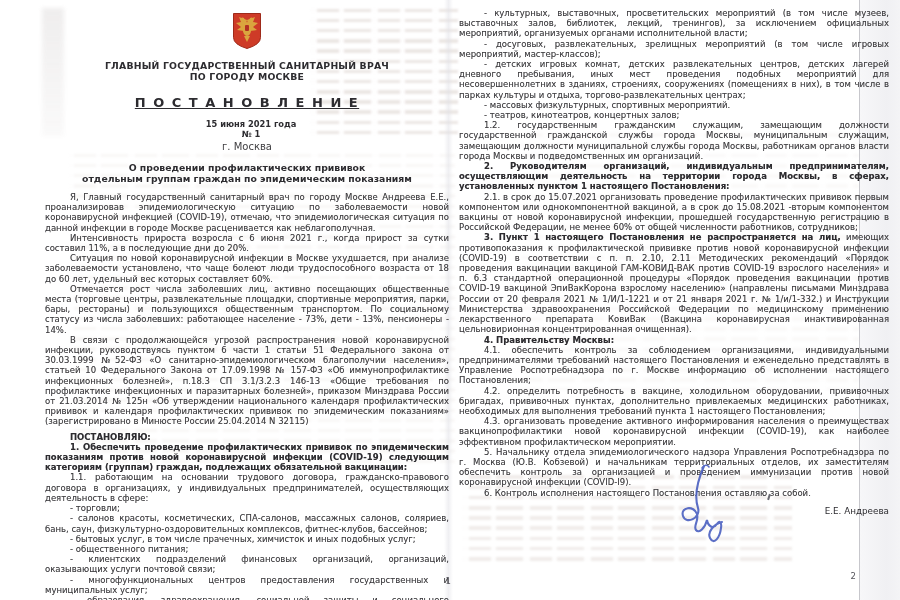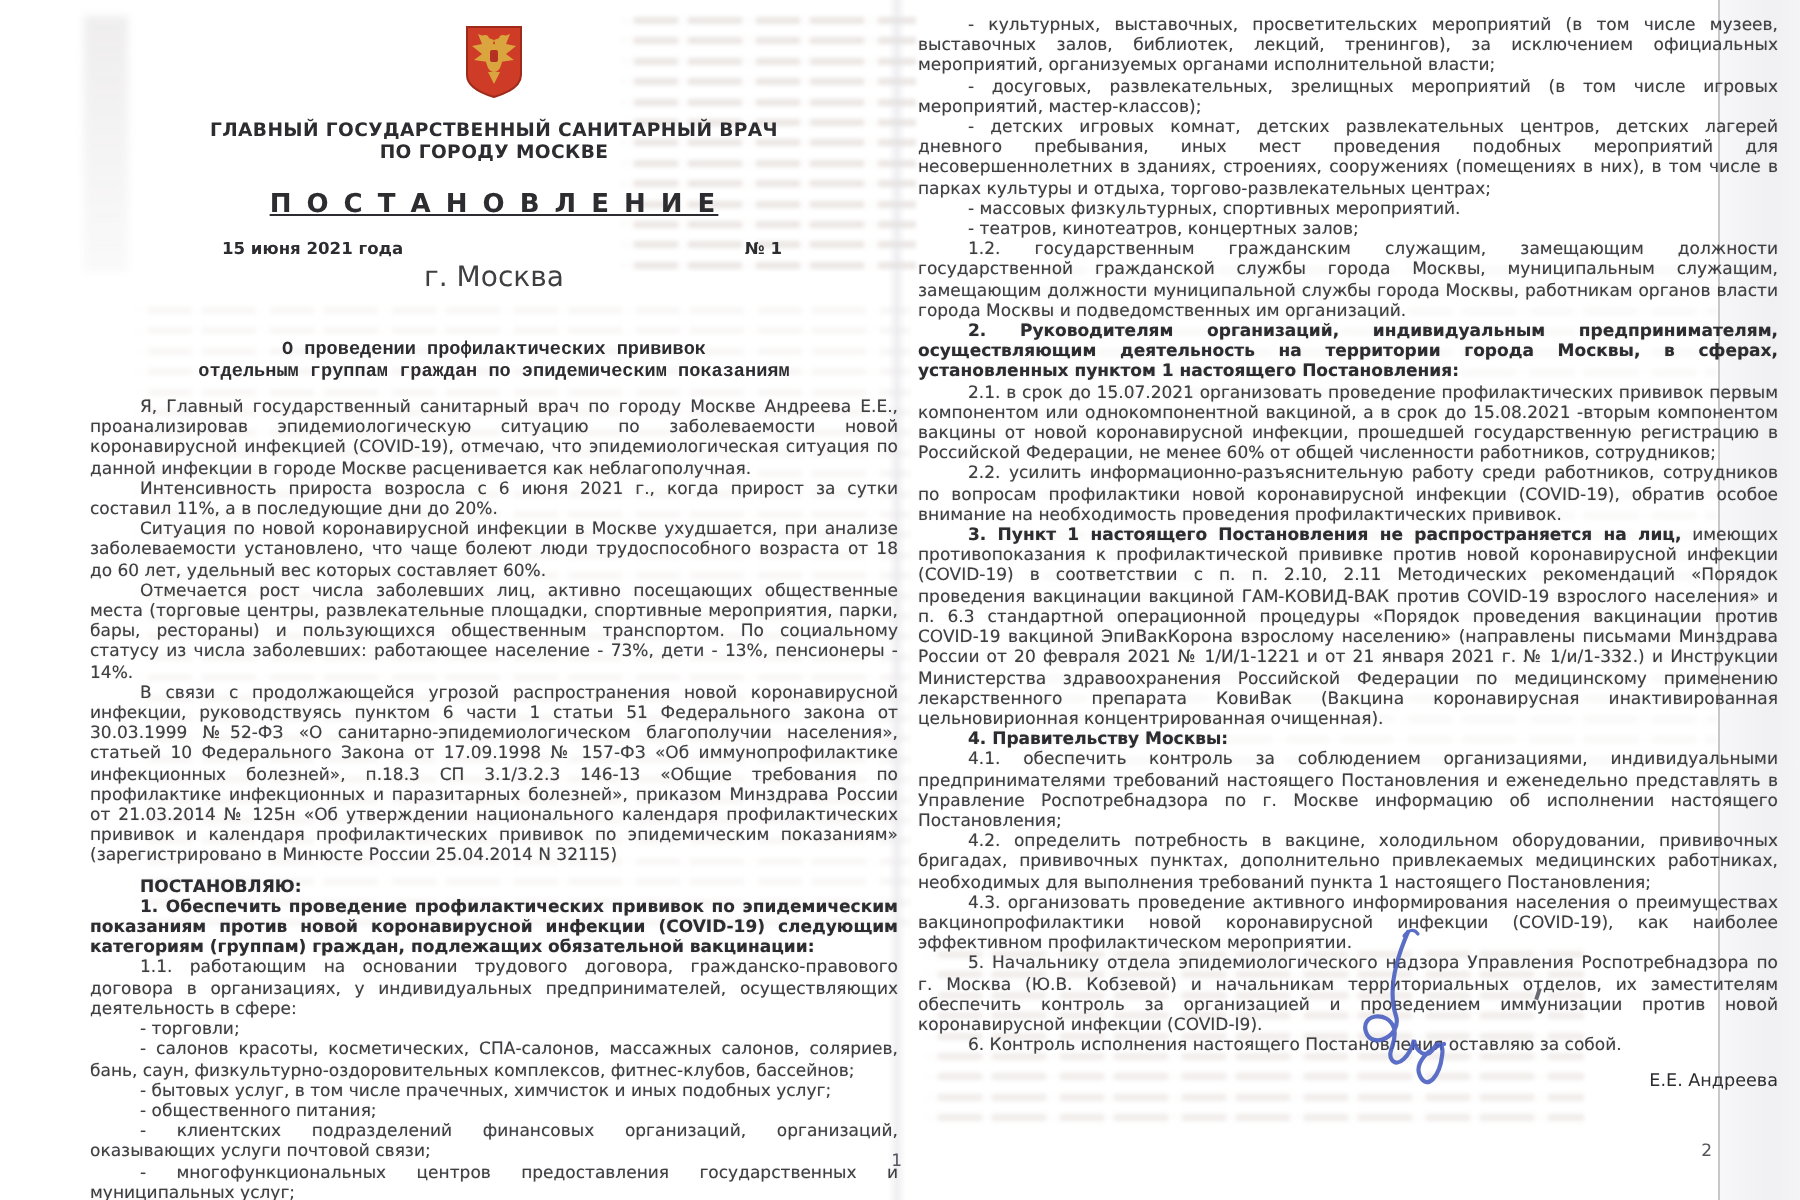--- a/index.html
+++ b/index.html
@@ -8,23 +8,23 @@
   .page{position:absolute;top:0;width:450px;height:600px;background:#ffffff;overflow:hidden;box-sizing:border-box;}
   .page-left{left:12px;padding:12px 13px 0 33px;}
   .page-right{left:454px;padding:8px 15px 0 5px;}
 
   
   .hdr{position:relative;text-align:center;z-index:2;}
   .coat{width:30px;height:38px;display:block;margin:0 auto 10px auto;}
   .org{font-size:9.3px;font-weight:bold;line-height:11px;letter-spacing:.2px;color:#2d2c30;white-space:pre-line;}
   .doctype{font-size:13px;font-weight:bold;letter-spacing:1.5px;color:#2d2c30;margin-top:13px;text-decoration:underline;}
   .daterow{display:flex;justify-content:space-between;padding:0 58px 0 66px;margin-top:9px;
-    font-size:8.3px;font-weight:bold;color:#2d2c30;}
-  .city{font-size:14px;margin-top:2px;color:#3f3e41;}
-  .doctitle{font-size:9.3px;font-weight:bold;line-height:11px;color:#2d2c30;white-space:pre-line;margin-top:22px;font-family:Liberation Mono, monospace;}
+    font-size:8.3px;font-weight:bold;color:#2d2c30;flex-direction:column;}
+  .city{font-size:10px;margin-top:2px;color:#3f3e41;}
+  .doctitle{font-size:9.3px;font-weight:bold;line-height:11px;color:#2d2c30;white-space:pre-line;margin-top:10px;}
 
   
   .bodytext{position:relative;z-index:2;margin-top:8px;font-size:8.5px;line-height:10.2px;
     text-align:justify;text-shadow:0 0 .5px rgba(63,62,65,.45);}
   .page-right .bodytext{margin-top:0;}
   .para{margin:0;text-indent:25px;}
   .para b{color:#2d2c30;}
   .para.bold{font-weight:bold;color:#2d2c30;}
   .para.gap{margin-top:5px;}
 
@@ -117,21 +117,20 @@
 
     <div class="bodytext">
         <p class="para">- культурных, выставочных, просветительских мероприятий (в том числе музеев, выставочных залов, библиотек, лекций, тренингов), за исключением официальных мероприятий, организуемых органами исполнительной власти;</p>
         <p class="para">- досуговых, развлекательных, зрелищных мероприятий (в том числе игровых мероприятий, мастер-классов);</p>
         <p class="para">- детских игровых комнат, детских развлекательных центров, детских лагерей дневного пребывания, иных мест проведения подобных мероприятий для несовершеннолетних в зданиях, строениях, сооружениях (помещениях в них), в том числе в парках культуры и отдыха, торгово-развлекательных центрах;</p>
         <p class="para">- массовых физкультурных, спортивных мероприятий.</p>
         <p class="para">- театров, кинотеатров, концертных залов;</p>
         <p class="para">1.2. государственным гражданским служащим, замещающим должности государственной гражданской службы города Москвы, муниципальным служащим, замещающим должности муниципальной службы города Москвы, работникам органов власти города Москвы и подведомственных им организаций.</p>
         <p class="para bold">2. Руководителям организаций, индивидуальным предпринимателям, осуществляющим деятельность на территории города Москвы, в сферах, установленных пунктом 1 настоящего Постановления:</p>
         <p class="para">2.1. в срок до 15.07.2021 организовать проведение профилактических прививок первым компонентом или однокомпонентной вакциной, а в срок до 15.08.2021 -вторым компонентом вакцины от новой коронавирусной инфекции, прошедшей государственную регистрацию в Российской Федерации, не менее 60% от общей численности работников, сотрудников;</p>
-        <p class="para">2.2. усилить информационно-разъяснительную работу среди работников, сотрудников по вопросам профилактики новой коронавирусной инфекции (COVID-19), обратив особое внимание на необходимость проведения профилактических прививок.</p>
         <p class="para"><b>3. Пункт 1 настоящего Постановления не распространяется на лиц,</b> имеющих противопоказания к профилактической прививке против новой коронавирусной инфекции (COVID-19) в соответствии с п. п. 2.10, 2.11 Методических рекомендаций «Порядок проведения вакцинации вакциной ГАМ-КОВИД-ВАК против COVID-19 взрослого населения» и п. 6.3 стандартной операционной процедуры «Порядок проведения вакцинации против COVID-19 вакциной ЭпиВакКорона взрослому населению» (направлены письмами Минздрава России от 20 февраля 2021 № 1/И/1-1221 и от 21 января 2021 г. № 1/и/1-332.) и Инструкции Министерства здравоохранения Российской Федерации по медицинскому применению лекарственного препарата КовиВак (Вакцина коронавирусная инактивированная цельновирионная концентрированная очищенная).</p>
         <p class="para bold">4. Правительству Москвы:</p>
         <p class="para">4.1. обеспечить контроль за соблюдением организациями, индивидуальными предпринимателями требований настоящего Постановления и еженедельно представлять в Управление Роспотребнадзора по г. Москве информацию об исполнении настоящего Постановления;</p>
         <p class="para">4.2. определить потребность в вакцине, холодильном оборудовании, прививочных бригадах, прививочных пунктах, дополнительно привлекаемых медицинских работниках, необходимых для выполнения требований пункта 1 настоящего Постановления;</p>
         <p class="para">4.3. организовать проведение активного информирования населения о преимуществах вакцинопрофилактики новой коронавирусной инфекции (COVID-19), как наиболее эффективном профилактическом мероприятии.</p>
         <p class="para">5. Начальнику отдела эпидемиологического надзора Управления Роспотребнадзора по г. Москва (Ю.В. Кобзевой) и начальникам территориальных отделов, их заместителям обеспечить контроль за организацией и проведением иммунизации против новой коронавирусной инфекции (COVID-I9).</p>
         <p class="para">6. Контроль исполнения настоящего Постановления оставляю за собой.</p>
       </div>
 
     <div class="sigblock">

